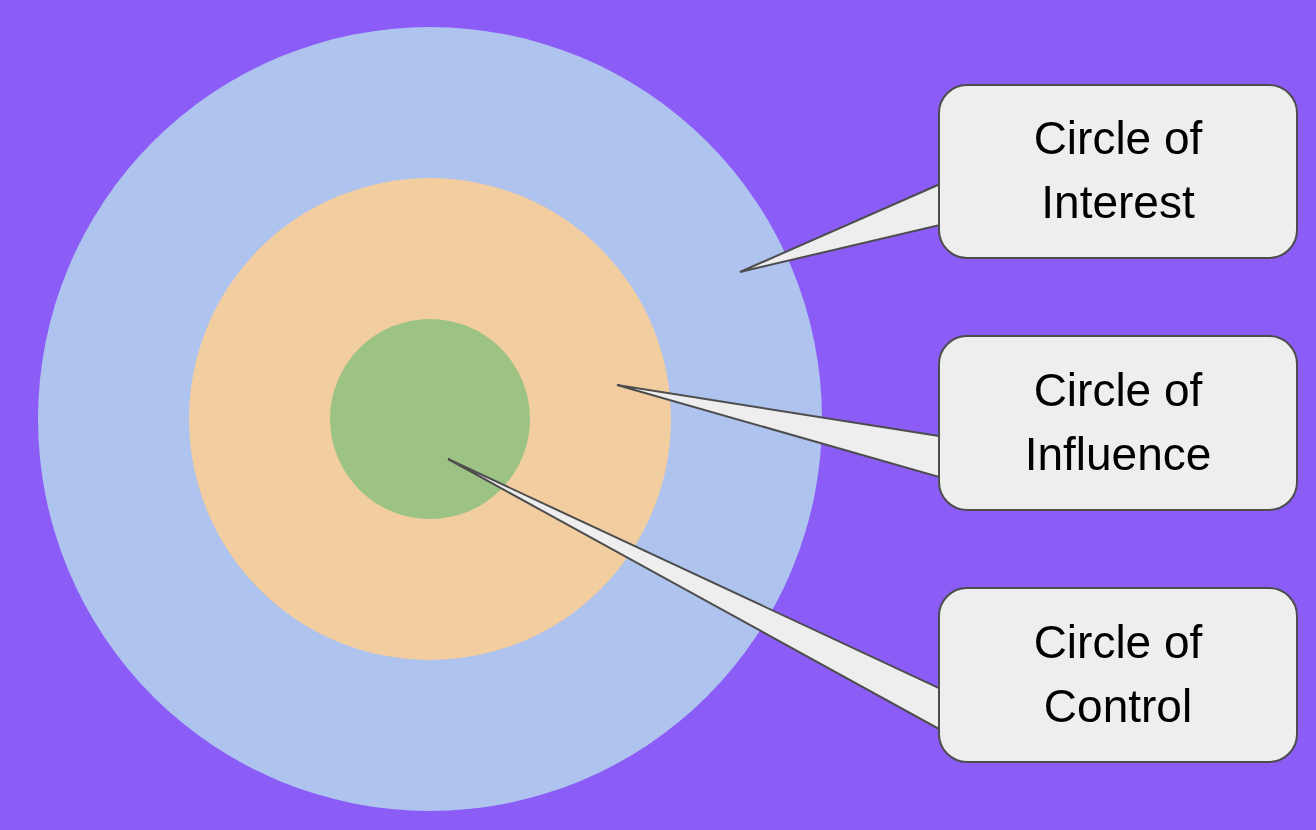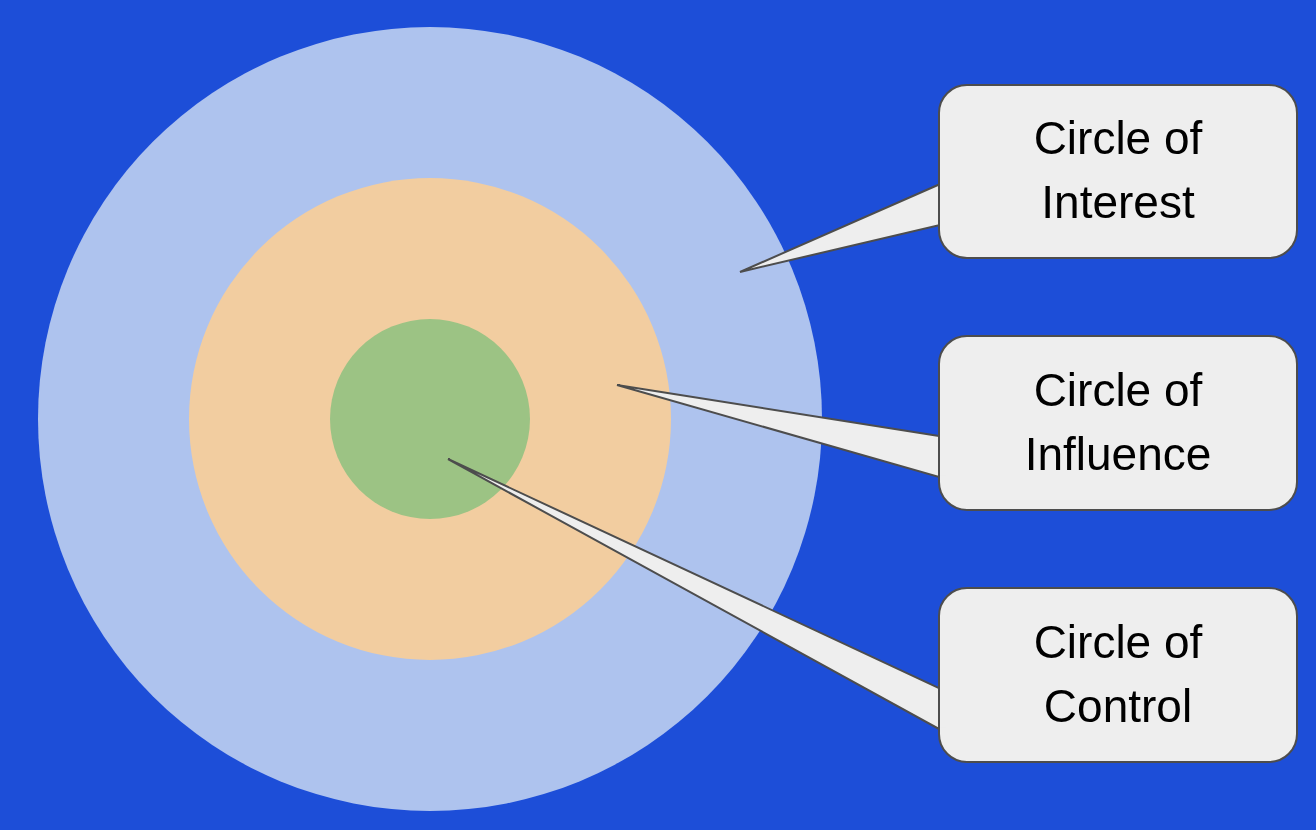--- a/index.html
+++ b/index.html
@@ -10,21 +10,21 @@
   body {
     width: 1316px;
     height: 830px;
     overflow: hidden;
     font-family: "Liberation Sans", sans-serif;
   }
   #diagram-root {
     position: relative;
     width: 1316px;
     height: 830px;
-    background: #1d4ed8;
+    background: #8b5cf6;
   }
   #diagram-svg {
     position: absolute;
     top: 0;
     left: 0;
     width: 1316px;
     height: 830px;
     display: block;
   }
   .callout-text {

